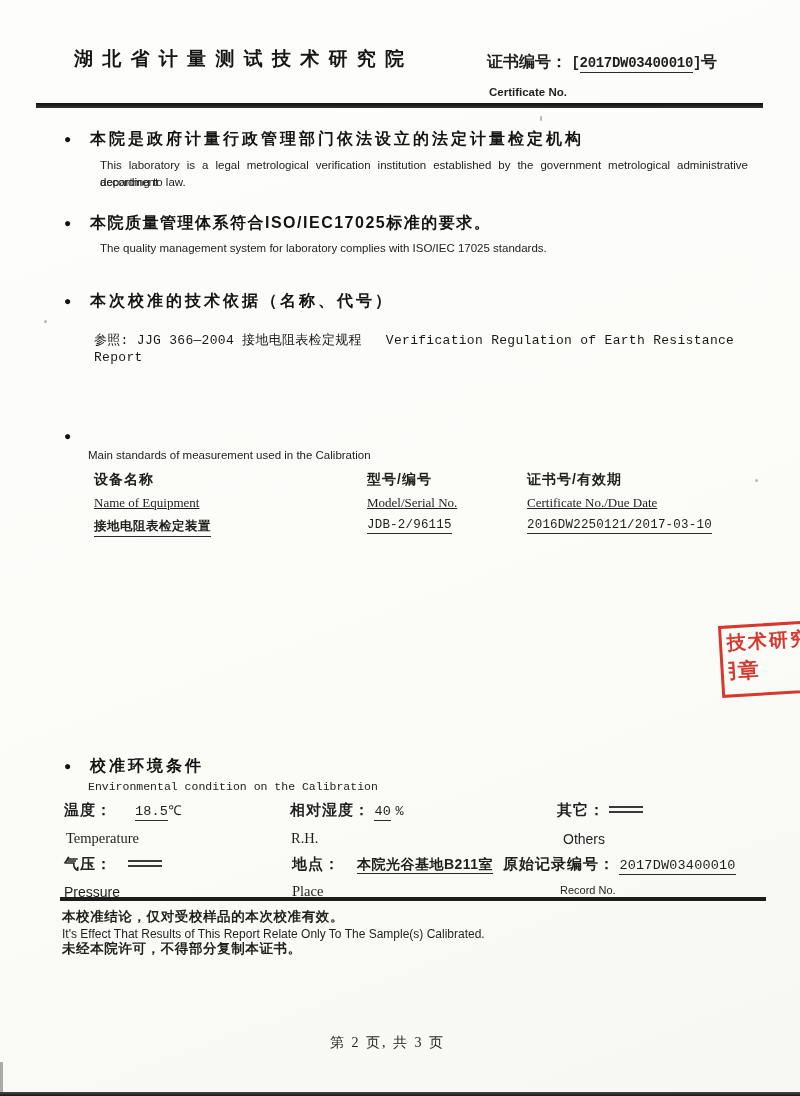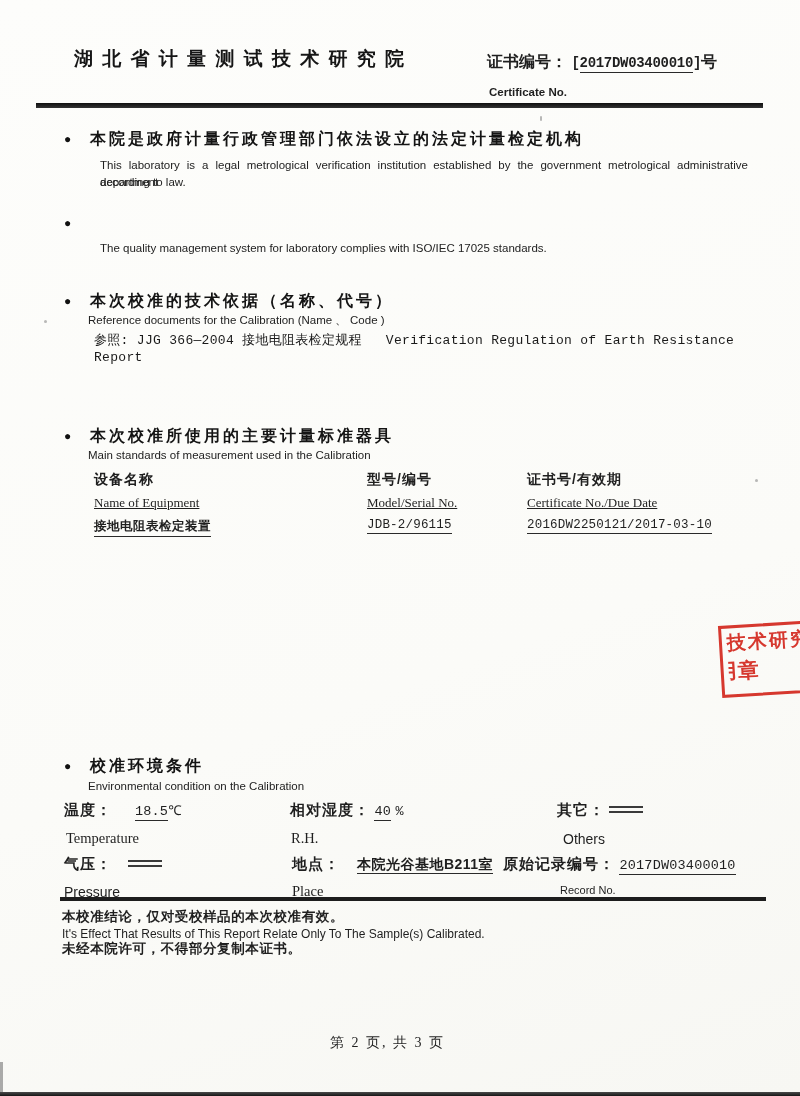--- a/index.html
+++ b/index.html
@@ -68,32 +68,31 @@
   </div>
   <div class="abs cert-en">Certificate No.</div>
   <div class="abs rule-top"></div>
 
   <span class="abs dot" style="left:64px;top:132px;">●</span>
   <div class="abs bh" style="left:90px;top:129px;">本院是政府计量行政管理部门依法设立的法定计量检定机构</div>
   <div class="abs ben just" style="left:100px;top:157px;width:648px;">This laboratory is a legal metrological verification institution established by the government metrological administrative department</div>
   <div class="abs ben" style="left:100px;top:174px;">according to law.</div>
 
   <span class="abs dot" style="left:64px;top:216px;">●</span>
+  <div class="abs bh" style="left:90px;top:213px;letter-spacing:1.5px;">本院质量管理体系符合ISO/IEC17025标准的要求。</div>
   <div class="abs ben" style="left:100px;top:240px;">The quality management system for laboratory complies with ISO/IEC 17025 standards.</div>
 
   <span class="abs dot" style="left:64px;top:294px;">●</span>
   <div class="abs bh" style="left:90px;top:291px;">本次校准的技术依据（名称、代号）</div>
-  <div class="abs ben" style="left:88px;top:312px;">Reference documents for the Calibration (Name 、 Code )</div>
   <div class="abs ref mono" style="left:94px;top:331px;">
     <span>参照: JJG  366—2004 接地电阻表检定规程</span><span class="gap"></span><span>Verification Regulation of Earth Resistance</span>
   </div>
   <div class="abs ref mono" style="left:94px;top:350px;">Report</div>
 
   <span class="abs dot" style="left:64px;top:429px;">●</span>
-  <div class="abs bh" style="left:90px;top:426px;">本次校准所使用的主要计量标准器具</div>
   <div class="abs ben" style="left:88px;top:447px;">Main standards of measurement used in the Calibration</div>
 
   <div class="abs tcol" style="left:94px;top:471px;">
     <div class="cn">设备名称</div>
     <div class="en">Name of Equipment</div>
     <span class="val u valcjk" style="font-family:inherit;">接地电阻表检定装置</span>
   </div>
   <div class="abs tcol" style="left:367px;top:471px;">
     <div class="cn">型号/编号</div>
     <div class="en">Model/Serial No.</div>
@@ -105,21 +104,21 @@
     <span class="val u">2016DW2250121/2017-03-10</span>
   </div>
 
   <div class="abs stamp">
     <div class="stamp-l1">技术研究</div>
     <div class="stamp-l2"><span class="clip"><span class="clip-in">用</span></span><span>章</span></div>
   </div>
 
   <span class="abs dot" style="left:64px;top:759px;">●</span>
   <div class="abs bh" style="left:90px;top:756px;text-align:center;">校准环境条件</div>
-  <div class="abs ben" style="left:88px;top:778px;">Environmental condition on the Calibration</div>
+  <div class="abs ben" style="left:88px;top:778px;font-family:Liberation Mono, monospace;">Environmental condition on the Calibration</div>
 
   <div class="abs" style="left:64px;top:801px;">
     <span class="lab">温度：</span>
     <span style="display:inline-block;width:14px;"></span>
     <span class="val u">18.5</span><span class="val">℃</span>
   </div>
   <div class="abs" style="left:290px;top:801px;">
     <span class="lab">相对湿度：</span>
     <span class="val u">40</span>
     <span class="val">%</span>

